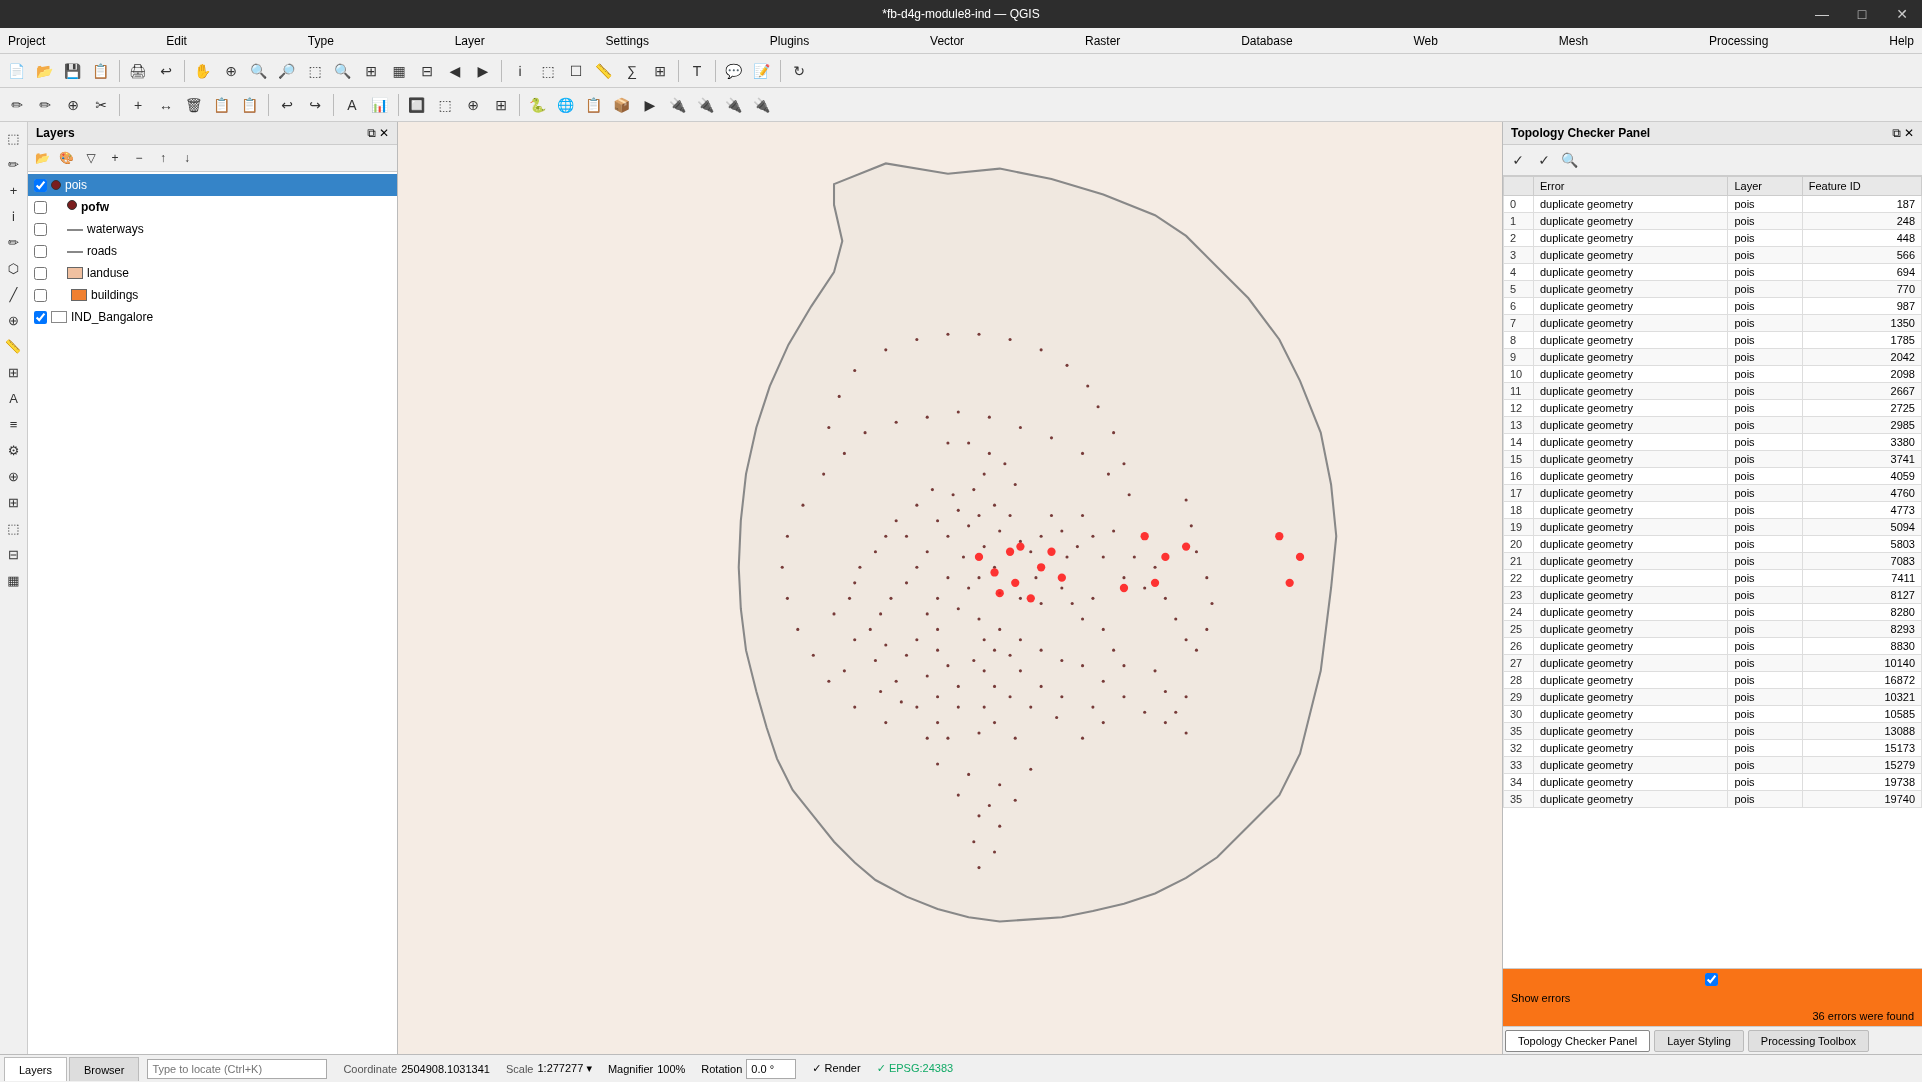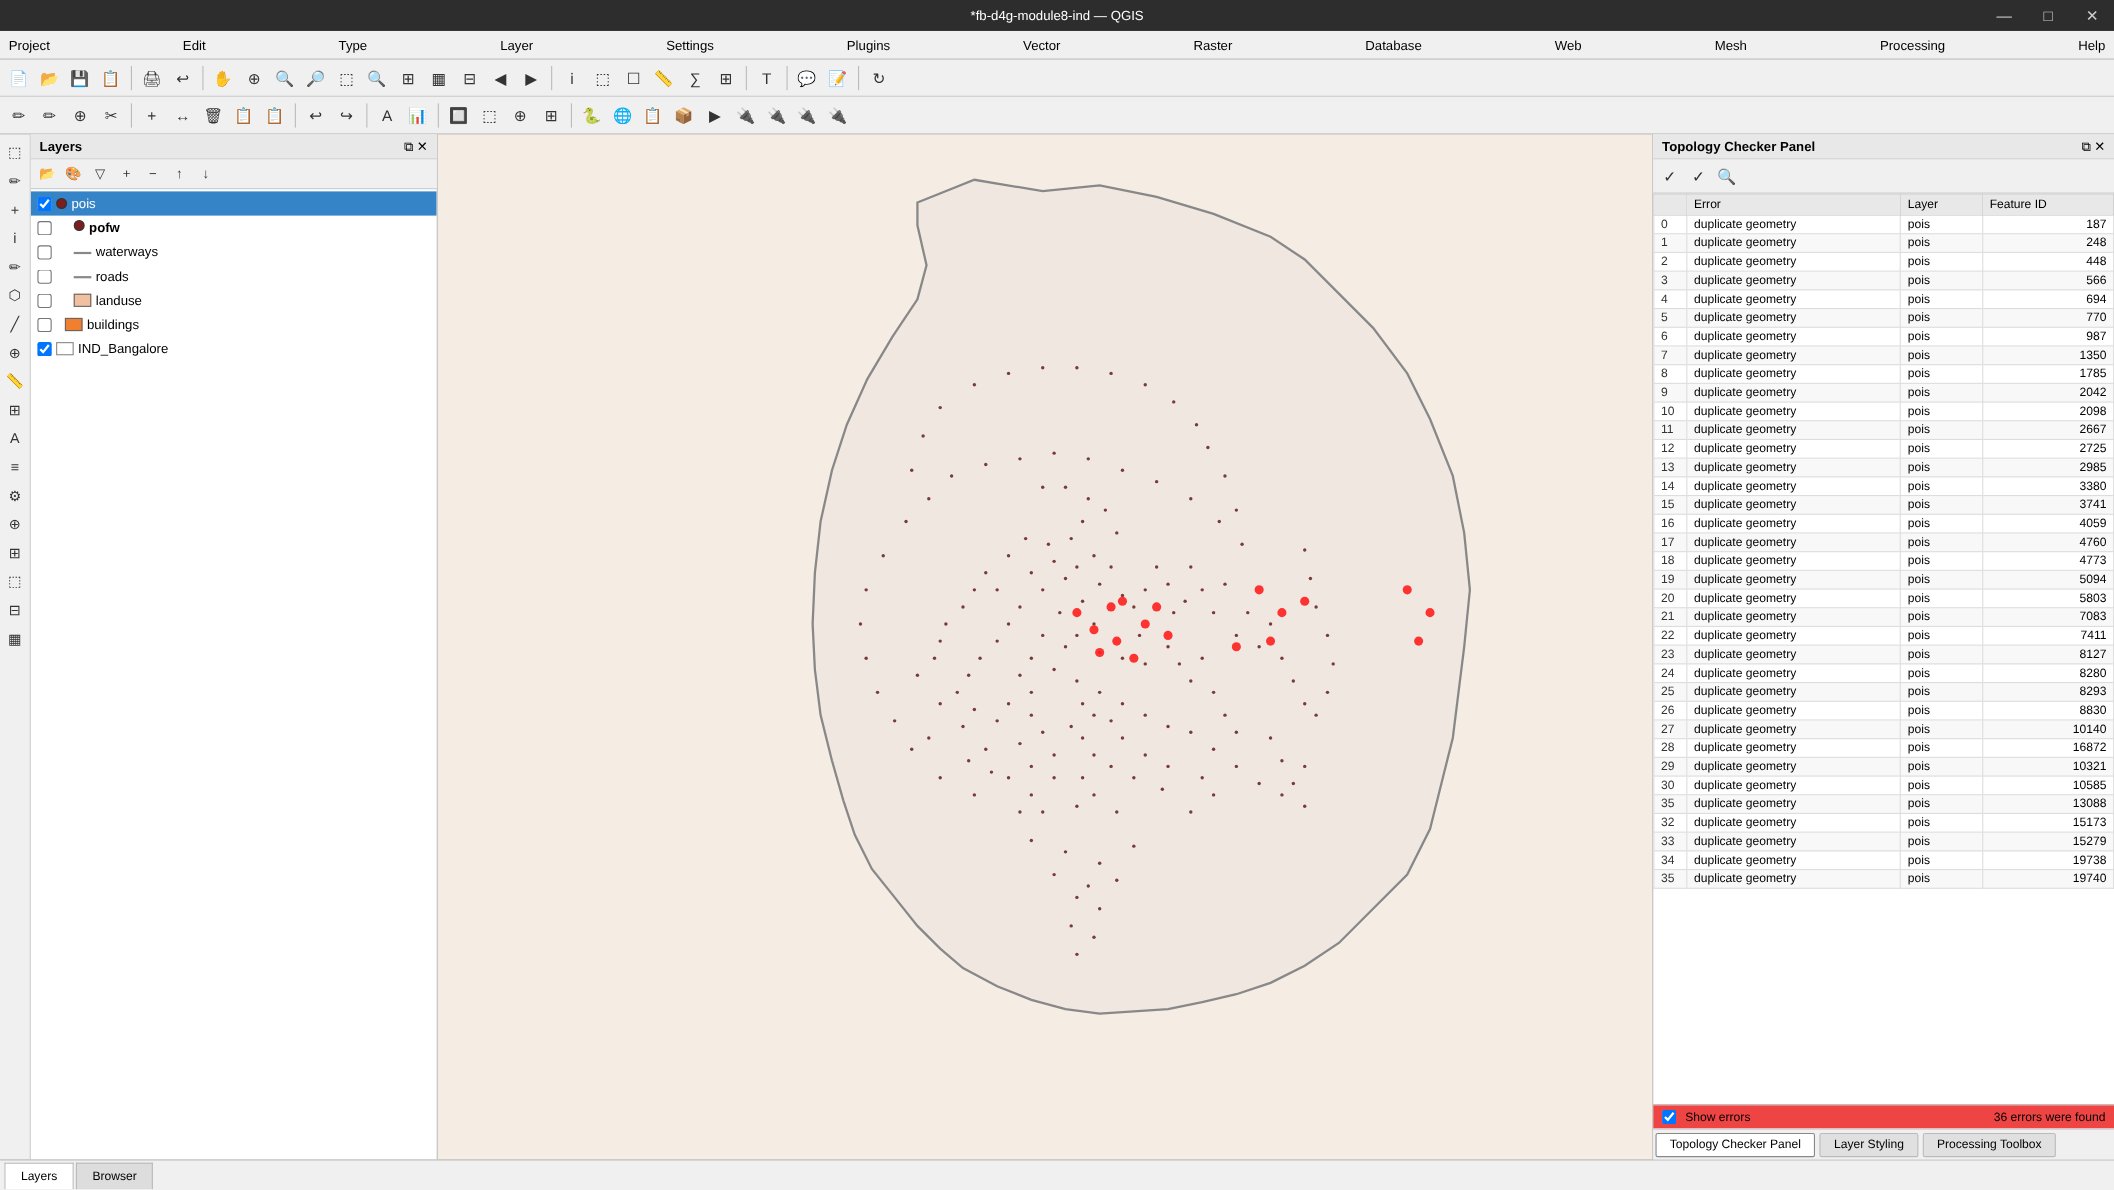--- a/index.html
+++ b/index.html
@@ -46,21 +46,21 @@
     #topo-header .title { font-weight: bold; font-size: 12px; }
     #topo-toolbar { background: #f0f0f0; border-bottom: 1px solid #ccc; display: flex; align-items: center; padding: 4px; gap: 4px; }
     #topo-toolbar .ttb-btn { width: 22px; height: 22px; display: flex; align-items: center; justify-content: center; cursor: pointer; border: 1px solid transparent; border-radius: 2px; font-size: 14px; color: #333; }
     #topo-table-container { flex: 1; overflow-y: auto; }
     #topo-table { width: 100%; border-collapse: collapse; font-size: 11px; }
     #topo-table th { background: #e8e8e8; border: 1px solid #ccc; padding: 3px 6px; text-align: left; position: sticky; top: 0; font-weight: normal; }
     #topo-table td { border: 1px solid #ddd; padding: 2px 6px; }
     #topo-table tr:nth-child(even) { background: #f8f8f8; }
     #topo-table .idx-col { width: 30px; color: #333; }
     #topo-table .featureid-col { text-align: right; }
-    #topo-footer { border-top: 1px solid #ccc; background: #ef4444; padding: 4px 8px; display: flex; align-items: center; gap: 6px; font-size: 11px; }
+    #topo-footer { border-top: 1px solid #ccc; background: #f97316; padding: 4px 8px; display: flex; gap: 6px; font-size: 11px; flex-direction: column; }
     #topo-footer .show-errors-cb { margin-right: 2px; }
     #topo-footer .errors-count { flex: 1; text-align: right; }
 
     
     #topo-bottom-tabs { border-top: 1px solid #ccc; background: #f0f0f0; display: flex; align-items: center; height: 28px; }
     #topo-bottom-tabs .tbtab { padding: 4px 12px; border: 1px solid #bbb; background: #e0e0e0; cursor: pointer; font-size: 11px; margin: 2px; border-radius: 2px; }
     #topo-bottom-tabs .tbtab.active { background: #fff; border-color: #888; }
   </style>
 </head>
 <body>
@@ -232,21 +232,21 @@
         </div>
         <div class="layer-item">
       <input type="checkbox" style="margin-right: 4px; flex-shrink: 0;">
       <span style="margin-left:16px;display:flex;align-items:center;">
         <span style="display:inline-block;width:16px;height:12px;background:#f0c0a0;border:1px solid #666;margin-right:4px;flex-shrink:0;"></span>
         <span style="font-size:12px;">landuse</span>
       </span>
         </div>
         <div class="layer-item">
       <input type="checkbox" style="margin-right: 4px; flex-shrink: 0;">
-      <span style="margin-left:8px;display:flex;align-items:center;">
+      <span style="margin-left:20px;display:flex;align-items:center;">
         <span style="display:inline-block;width:16px;height:12px;background:#f08030;border:1px solid #666;margin-right:4px;flex-shrink:0;"></span>
         <span style="font-size:12px;">buildings</span>
       </span>
         </div>
         <div class="layer-item">
       <input type="checkbox" checked="" style="margin-right: 4px; flex-shrink: 0;">
       <span style="margin-left:0px;display:flex;align-items:center;">
         <span style="display:inline-block;width:16px;height:12px;border:1px solid #888;margin-right:4px;flex-shrink:0;"></span>
         <span style="font-size:12px;">IND_Bangalore</span>
       </span>
@@ -728,13 +728,26 @@
       <div class="tbtab">Processing Toolbox</div>
     </div>
   </div>
 </div>
 
 <div style="display:flex; background:#f0f0f0; border-top:1px solid #bbb; height:28px; align-items:center; padding: 0 4px;">
   <div style="display:flex; align-items:flex-end; gap:2px;">
     <div class="btab active" style="padding:4px 14px; border:1px solid #bbb; border-bottom:none; background:#fff; cursor:pointer; font-size:11px; height:24px; line-height:16px;">Layers</div>
     <div class="btab" style="padding:4px 14px; border:1px solid #bbb; border-bottom:none; background:#ddd; cursor:pointer; font-size:11px; height:24px; line-height:16px;">Browser</div>
   </div>
+  <div style="flex:1; display:flex; align-items:center; padding: 0 8px;">
+    <input type="text" style="width: 180px; height: 20px; border: 1px solid rgb(170, 170, 170); padding: 0px 4px; font-size: 11px;" placeholder="Type to locate (Ctrl+K)">
+    <span style="margin-left:16px; color:#555; font-size:11px;">Coordinate</span>
+    <span style="margin-left:4px; font-size:11px;">2504908.1031341</span>
+    <span style="margin-left:16px; color:#555; font-size:11px;">Scale</span>
+    <span style="margin-left:4px; font-size:11px;">1:277277 ▾</span>
+    <span style="margin-left:16px; font-size:11px;">Magnifier</span>
+    <span style="margin-left:4px; font-size:11px;">100%</span>
+    <span style="margin-left:16px; font-size:11px;">Rotation</span>
+    <input type="text" value="0.0 °" style="margin-left: 4px; width: 50px; height: 20px; border: 1px solid rgb(170, 170, 170); padding: 0px 4px; font-size: 11px;">
+    <span style="margin-left:16px; font-size:11px;">✓ Render</span>
+    <span style="margin-left:16px; font-size:11px; color:#1a6;">✓ EPSG:24383</span>
+  </div>
 </div>
 
 </body></html>

